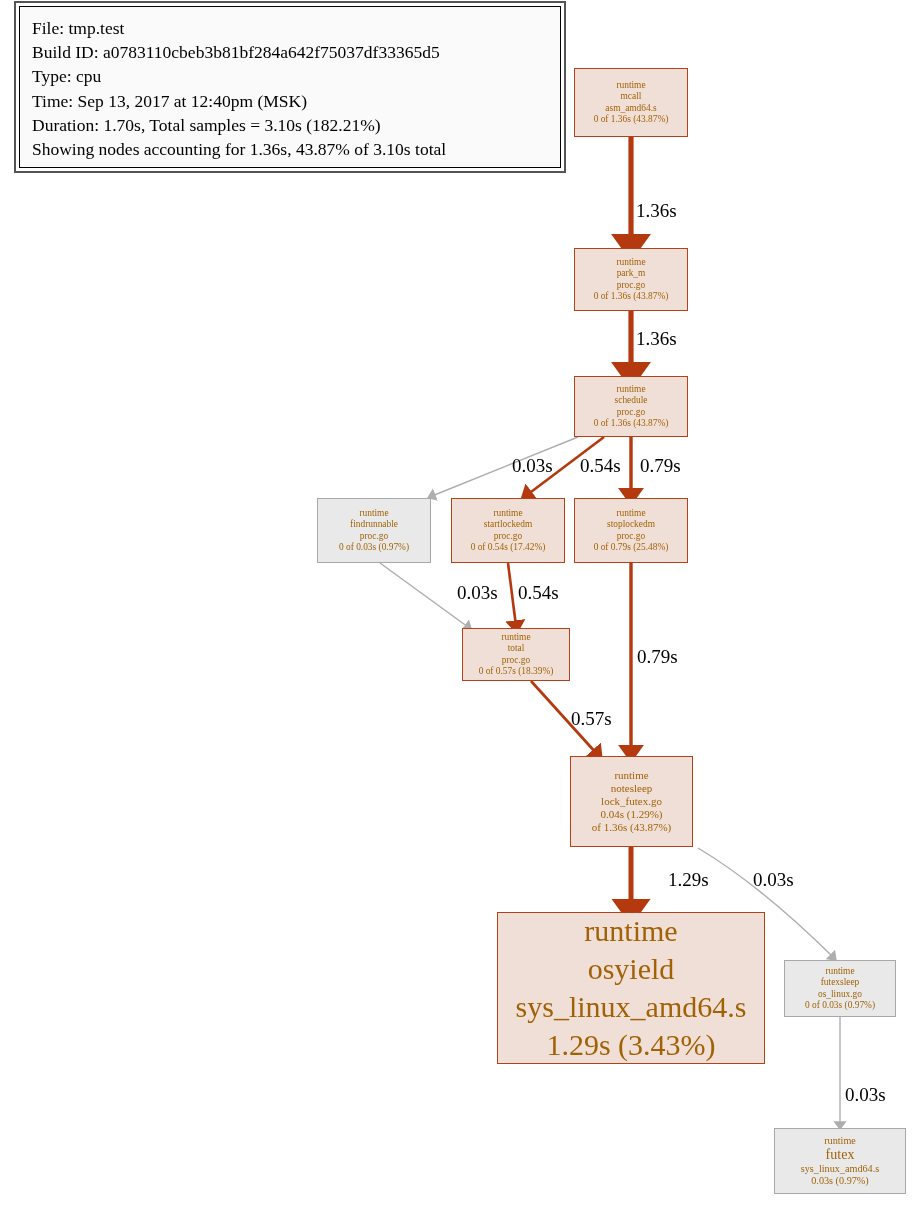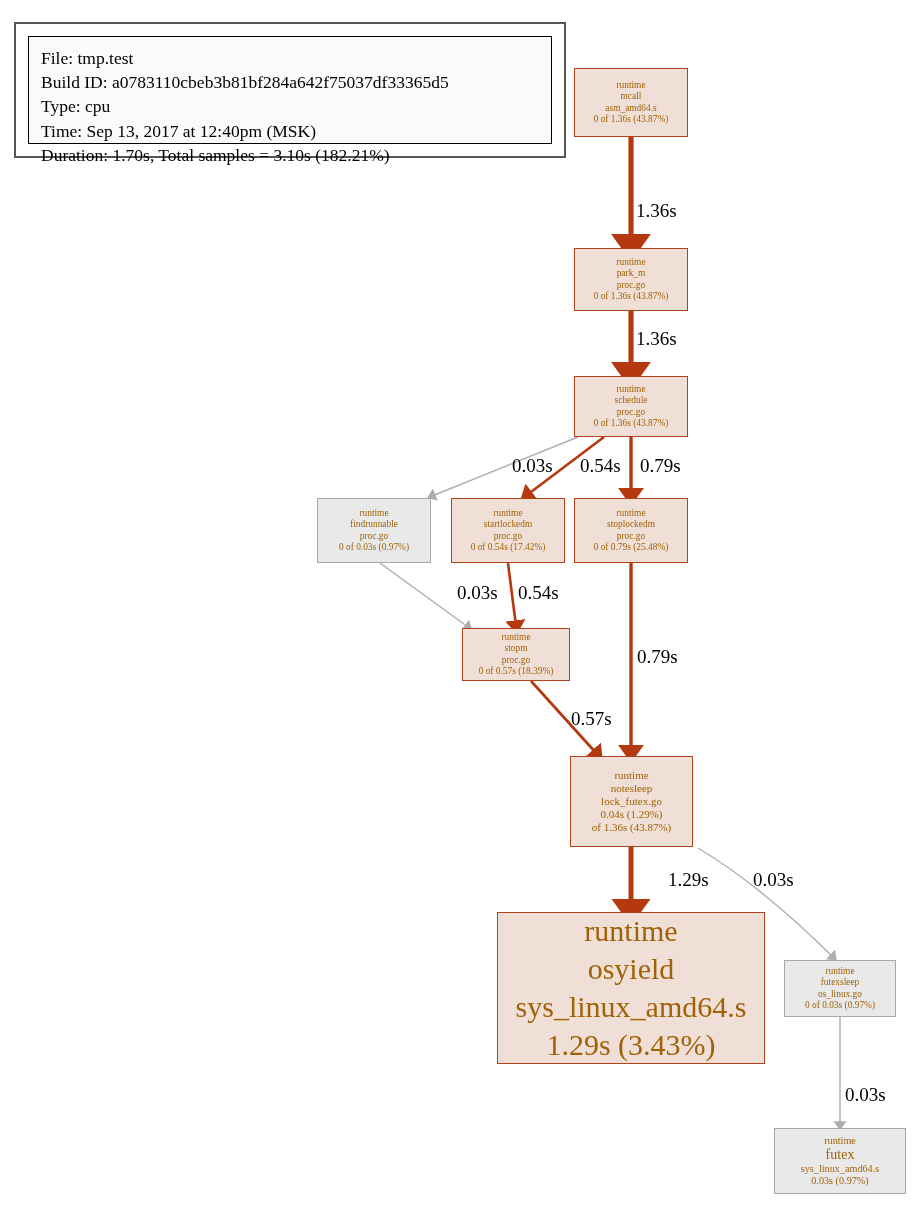--- a/index.html
+++ b/index.html
@@ -13,27 +13,27 @@
     height: 1212px;
     background: #ffffff;
     font-family: "Liberation Serif", "DejaVu Serif", serif;
     overflow: hidden;
   }
 
   
   .legend-outer {
     position: absolute;
     left: 14px;
-    top: 22px;
+    top: 1px;
     width: 552px;
-    height: 136px;
+    height: 172px;
     border: 2px solid #555555;
     background: #ffffff;
     box-sizing: border-box;
-    padding: 12px;
+    padding: 3px;
   }
   .legend-inner {
     width: 100%;
     height: 100%;
     border: 1px solid #000000;
     background: #fafafa;
     box-sizing: border-box;
     padding: 9px 12px 0 12px;
   }
   .legend-line {
@@ -95,20 +95,21 @@
 
 <div id="canvas">
 
   <div class="legend-outer">
     <div class="legend-inner">
       <div class="legend-line">File: tmp.test</div>
       <div class="legend-line">Build ID: a0783110cbeb3b81bf284a642f75037df33365d5</div>
       <div class="legend-line">Type: cpu</div>
       <div class="legend-line">Time: Sep 13, 2017 at 12:40pm (MSK)</div>
       <div class="legend-line">Duration: 1.70s, Total samples = 3.10s (182.21%)</div>
+      <div class="legend-line">Showing nodes accounting for 1.36s, 43.87% of 3.10s total</div>
     </div>
   </div>
 
   <svg id="edges" viewBox="0 0 913 1212" width="913" height="1212">
     <defs>
       <marker id="ah-hot" markerWidth="9" markerHeight="9" refX="2.2" refY="4.5" orient="auto" markerUnits="strokeWidth">
         <path d="M0,0.6 L0,8.4 L5.4,4.5 z" fill="#b4390f"></path>
       </marker>
       <marker id="ah-cold" markerWidth="11" markerHeight="11" refX="2.6" refY="5.5" orient="auto" markerUnits="strokeWidth">
         <path d="M0,0.8 L0,10.2 L6.4,5.5 z" fill="#aeaeae"></path>
@@ -190,21 +191,21 @@
 
   <div class="node sm" style="left:574px; top:498px; width:114px; height:65px;">
     <span class="ln">runtime</span>
     <span class="ln">stoplockedm</span>
     <span class="ln">proc.go</span>
     <span class="ln">0 of 0.79s (25.48%)</span>
   </div>
 
   <div class="node sm" style="left:462px; top:628px; width:108px; height:53px;">
     <span class="ln">runtime</span>
-    <span class="ln">stopm</span>
+    <span class="ln">total</span>
     <span class="ln">proc.go</span>
     <span class="ln">0 of 0.57s (18.39%)</span>
   </div>
 
   <div class="node sm" style="left:570px; top:756px; width:123px; height:91px;">
     <span class="ln" style="font-size:11px;">runtime</span>
     <span class="ln" style="font-size:11px;">notesleep</span>
     <span class="ln" style="font-size:11px;">lock_futex.go</span>
     <span class="ln" style="font-size:11px;">0.04s (1.29%)</span>
     <span class="ln" style="font-size:11px;">of 1.36s (43.87%)</span>

